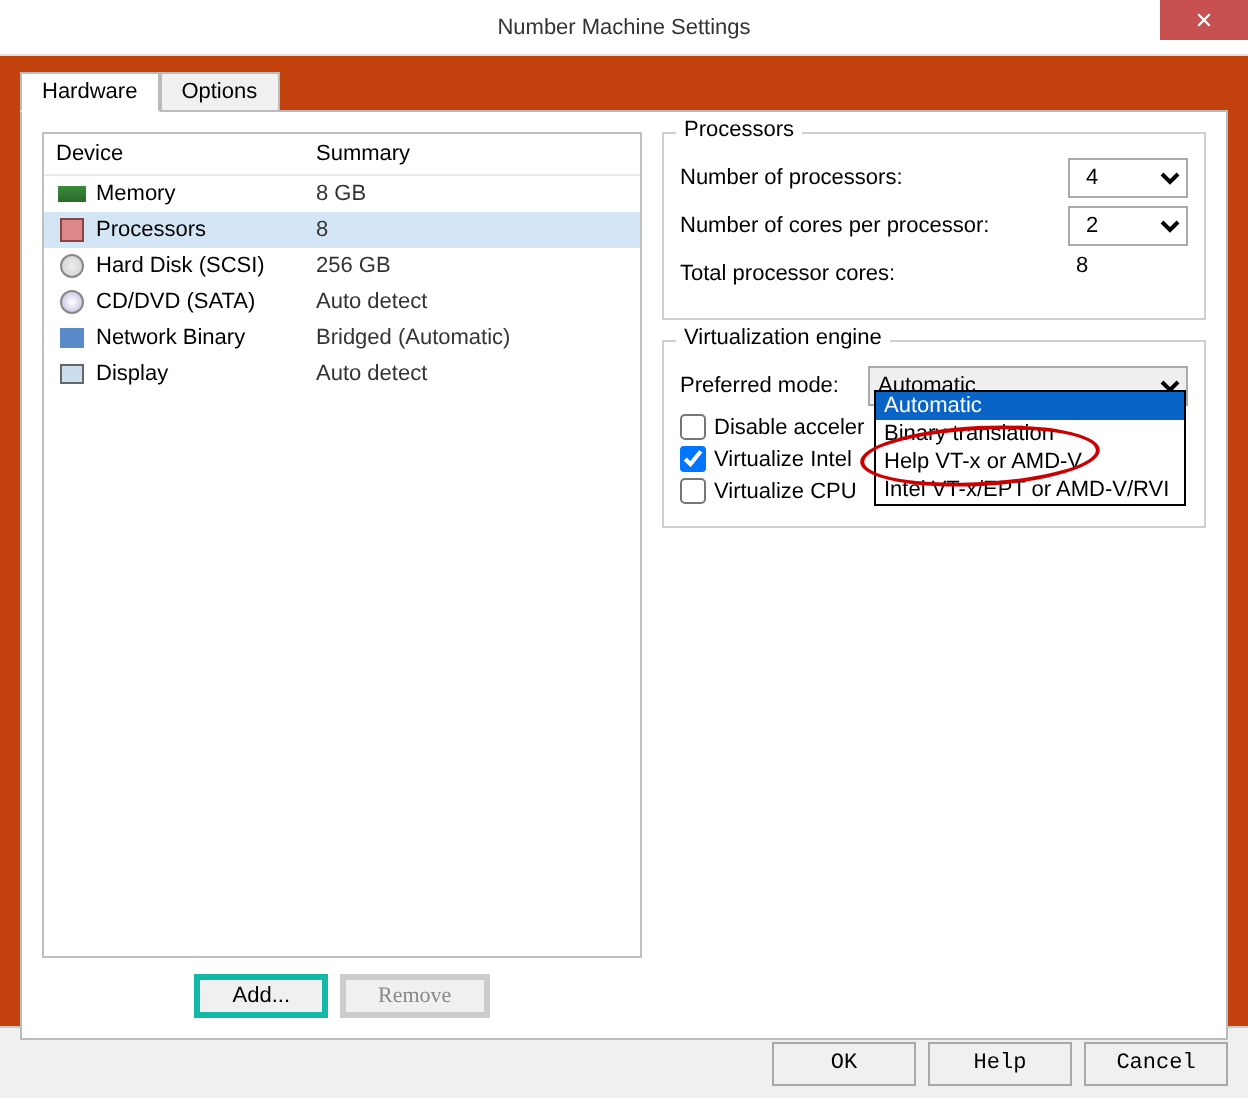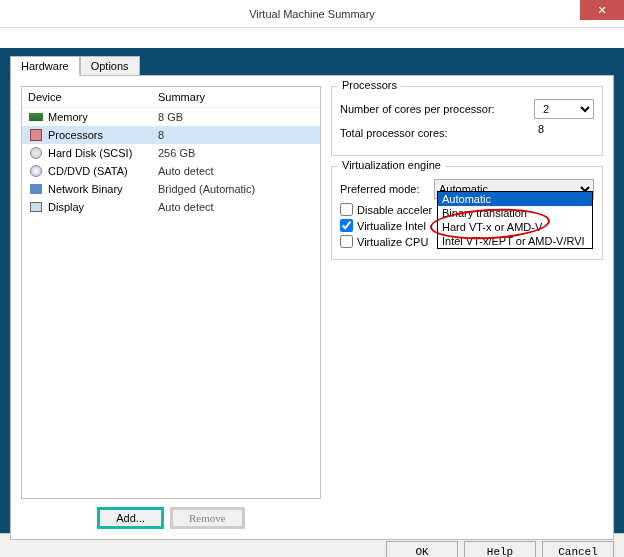--- a/index.html
+++ b/index.html
@@ -2,21 +2,21 @@
 <html><head>
 <meta charset="utf-8">
 <style>
 * { box-sizing: border-box; margin: 0; padding: 0; font-family: 'Segoe UI', Tahoma, sans-serif; font-size: 11px; }
 body { background: #fff; width: 624px; height: 557px; overflow: hidden; }
 
 .titlebar { height: 28px; background: #fff; display: flex; align-items: center; justify-content: center; position: relative; border-bottom: 1px solid #ddd; }
 .titlebar .title { color: #333; }
 .close-btn { position: absolute; right: 0; top: 0; width: 44px; height: 20px; background: #c75050; color: #fff; display: flex; align-items: center; justify-content: center; font-size: 13px; cursor: pointer; }
 
-.content { padding: 8px 10px; background: #0c4a6e; height: 485px; position: relative; margin-top: 20px; }
+.content { padding: 8px 10px; background: #c2410c; height: 485px; position: relative; }
 
 .tabs { display: flex; position: relative; z-index: 2; }
 .tab { padding: 3px 10px; background: #fff; border: 1px solid #bbb; border-bottom: none; cursor: pointer; }
 .tab.active { border-bottom: 1px solid #fff; margin-bottom: -1px; }
 .tab.inactive { background: #f0f0f0; }
 
 .tab-body { border: 1px solid #bbb; background: #fff; height: 465px; padding: 10px; display: flex; gap: 10px; }
 
 .left-panel { width: 300px; display: flex; flex-direction: column; justify-content: center; }
 .device-list { border: 1px solid #c0c0c0; flex: 1; background: #fff; }
@@ -59,21 +59,21 @@
 .ico-cpu { background: #d88; width: 12px; height: 12px; border: 1px solid #844; }
 .ico-hdd { width: 12px; height: 12px; border: 1px solid #888; border-radius: 50%; background: radial-gradient(#eee,#ccc); }
 .ico-cd { width: 12px; height: 12px; border: 1px solid #888; border-radius: 50%; background: radial-gradient(#fff,#bbd); }
 .ico-net { width: 12px; height: 10px; background: #5a8ac8; }
 .ico-disp { width: 12px; height: 10px; border: 1px solid #666; background: #cde; }
 </style>
 </head>
 <body>
 
 <div class="titlebar">
-  <span class="title">Virtual Machine Summary</span>
+  <span class="title">Number Machine Settings</span>
   <div class="close-btn">
     <span>✕</span>
   </div>
 </div>
 
 <div class="content">
   <div class="tabs">
     <div class="tab active">Hardware</div>
     <div class="tab inactive">Options</div>
   </div>
@@ -133,20 +133,24 @@
       <div class="left-buttons">
         <button class="btn-small">Add...</button>
         <button class="btn-small disabled">Remove</button>
       </div>
     </div>
 
     <div class="right-panel">
       <div class="group">
         <span class="group-title">Processors</span>
         <div class="group-row">
+          <label>Number of processors:</label>
+          <select><option>4</option></select>
+        </div>
+        <div class="group-row">
           <label>Number of cores per processor:</label>
           <select><option>2</option></select>
         </div>
         <div class="group-row">
           <label>Total processor cores:</label>
           <span class="val">8</span>
         </div>
       </div>
 
       <div class="group" style="position:relative;">
@@ -164,21 +168,21 @@
           <label>Virtualize Intel</label>
         </div>
         <div class="check-row">
           <input type="checkbox" style="">
           <label>Virtualize CPU</label>
         </div>
 
         <div class="dropdown-list">
           <div class="sel">Automatic</div>
           <div>Binary translation</div>
-          <div>Hard VT-x or AMD-V</div>
+          <div>Help VT-x or AMD-V</div>
           <div>Intel VT-x/EPT or AMD-V/RVI</div>
         </div>
         <div class="red-circle"></div>
       </div>
     </div>
 
   </div>
 </div>
 
 <div class="bottom-bar">

